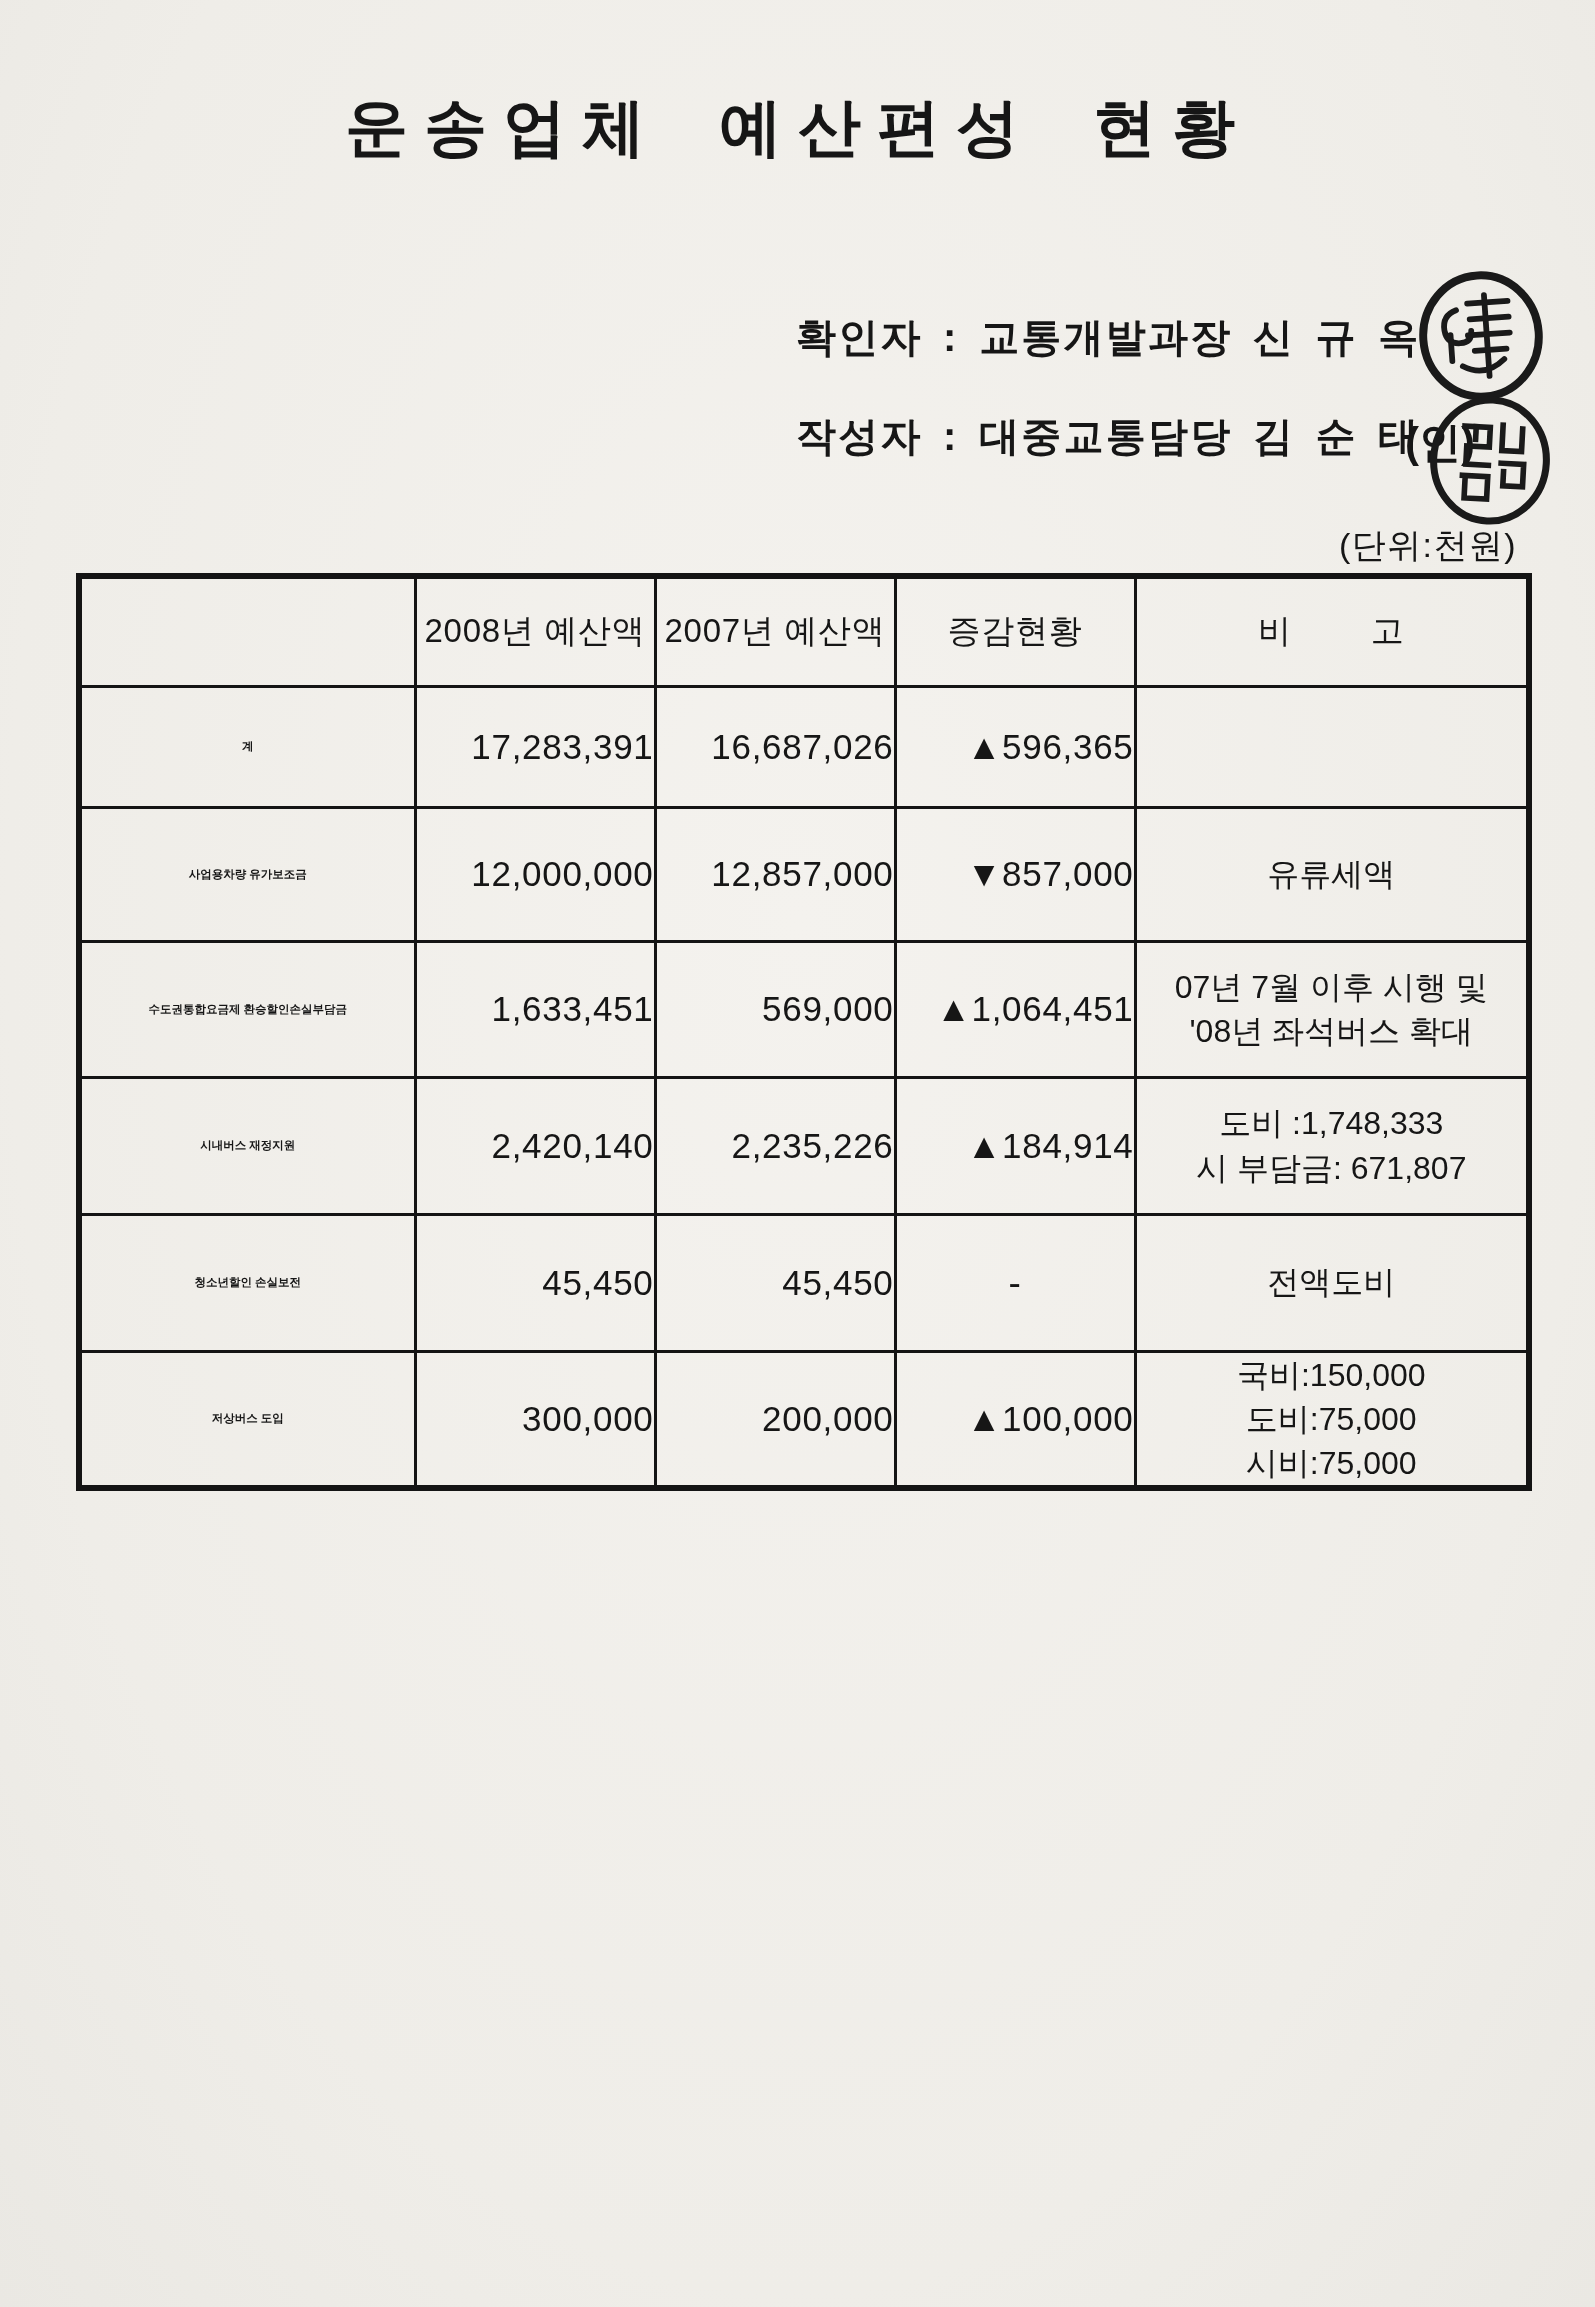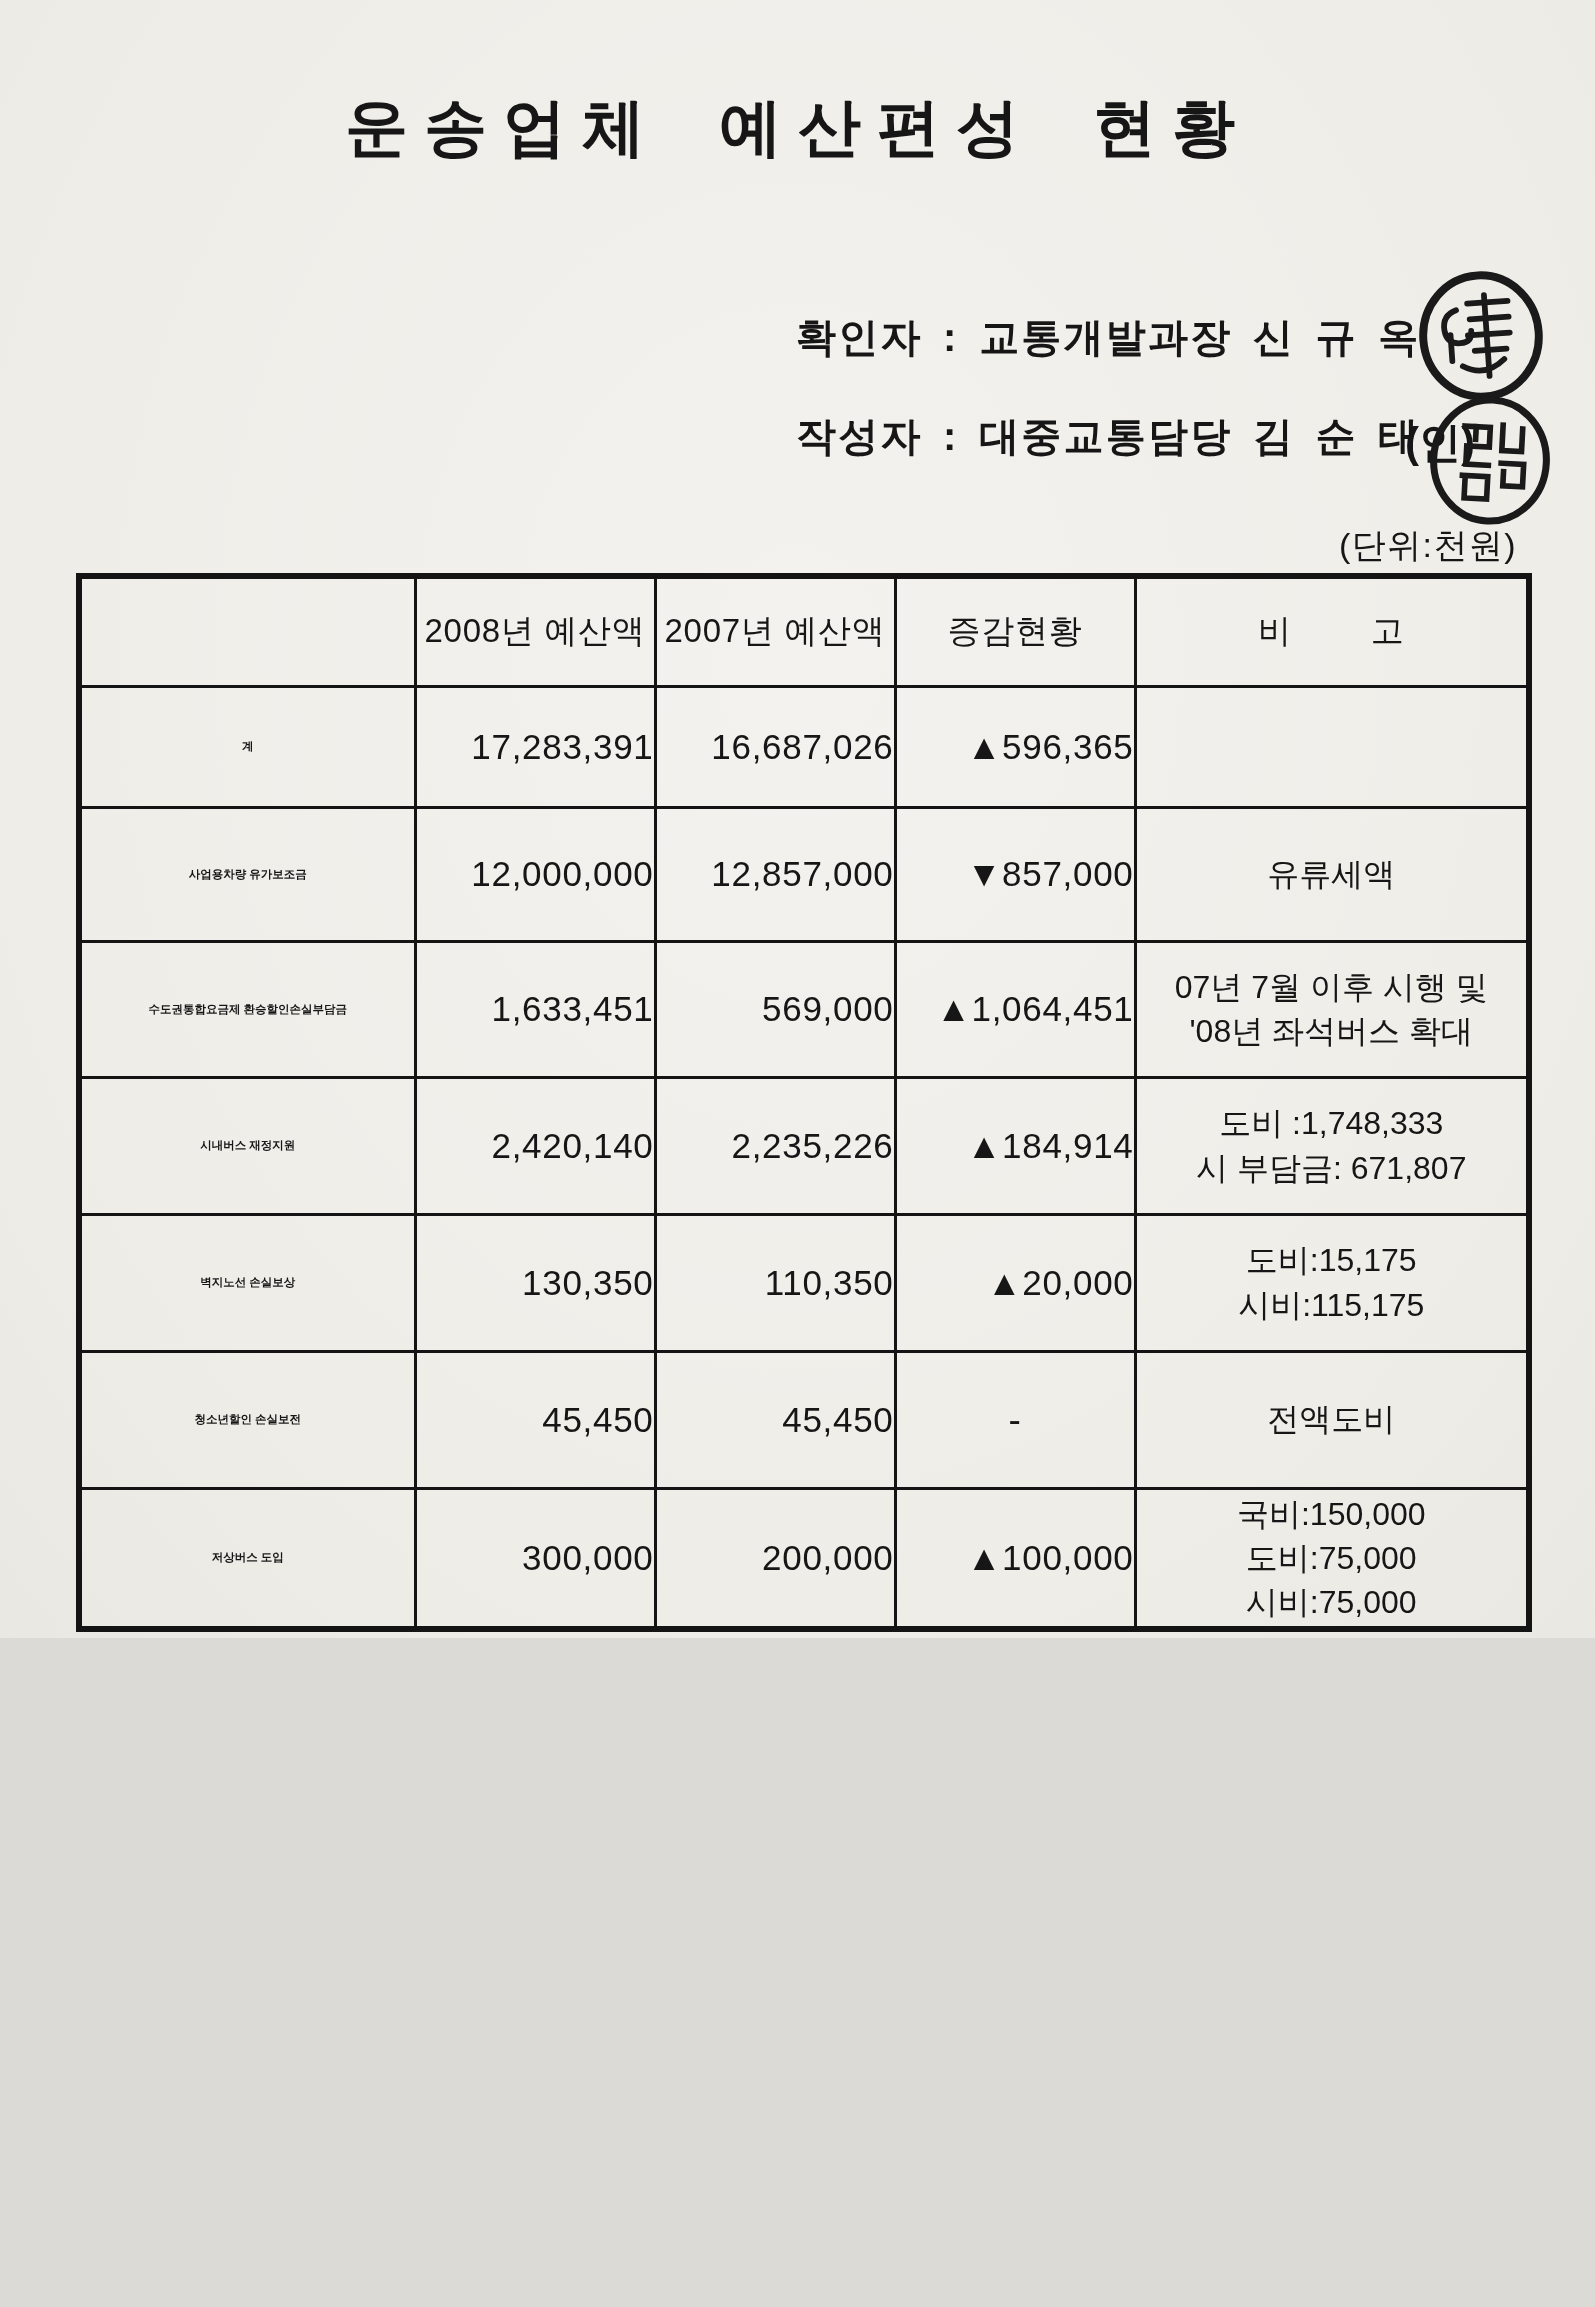--- a/index.html
+++ b/index.html
@@ -1,18 +1,18 @@
 <!DOCTYPE html>
 <html style="font-size:11.5px"><head>
 <meta charset="utf-8">
 <style>
   html,body{margin:0;padding:0;background:#dcdad6;}
   .page{
     position:relative;
-    width:1596px;height:1638px;
+    width:1596px;height:2307px;
     background:#f1efeb;
     background-image:radial-gradient(ellipse at 50% 40%, #f4f2ee 0%, #efede8 70%, #eae8e3 100%);
     font-family:"Liberation Sans", sans-serif;
     color:#161616;
     overflow:hidden;
   }
   .title{
     position:absolute;top:85px;left:0;width:100%;
     margin:0;text-align:center;
     font-size:63px;font-weight:700;
@@ -159,29 +159,20 @@
         <tr>
           <th class="rowlabel">시내버스
 재정지원</th>
           <td class="num">2,420,140</td>
           <td class="num">2,235,226</td>
           <td class="num change">▲184,914</td>
           <td class="note">도비 :1,748,333
 시 부담금: 671,807</td>
         </tr>
         <tr>
-          <th class="rowlabel">벽지노선
-손실보상</th>
-          <td class="num">130,350</td>
-          <td class="num">110,350</td>
-          <td class="num change">▲20,000</td>
-          <td class="note">도비:15,175
-시비:115,175</td>
-        </tr>
-        <tr>
           <th class="rowlabel">청소년할인
 손실보전</th>
           <td class="num">45,450</td>
           <td class="num">45,450</td>
           <td class="num change dash">-</td>
           <td class="note">전액도비</td>
         </tr>
         <tr>
           <th class="rowlabel">저상버스 도입</th>
           <td class="num">300,000</td>

